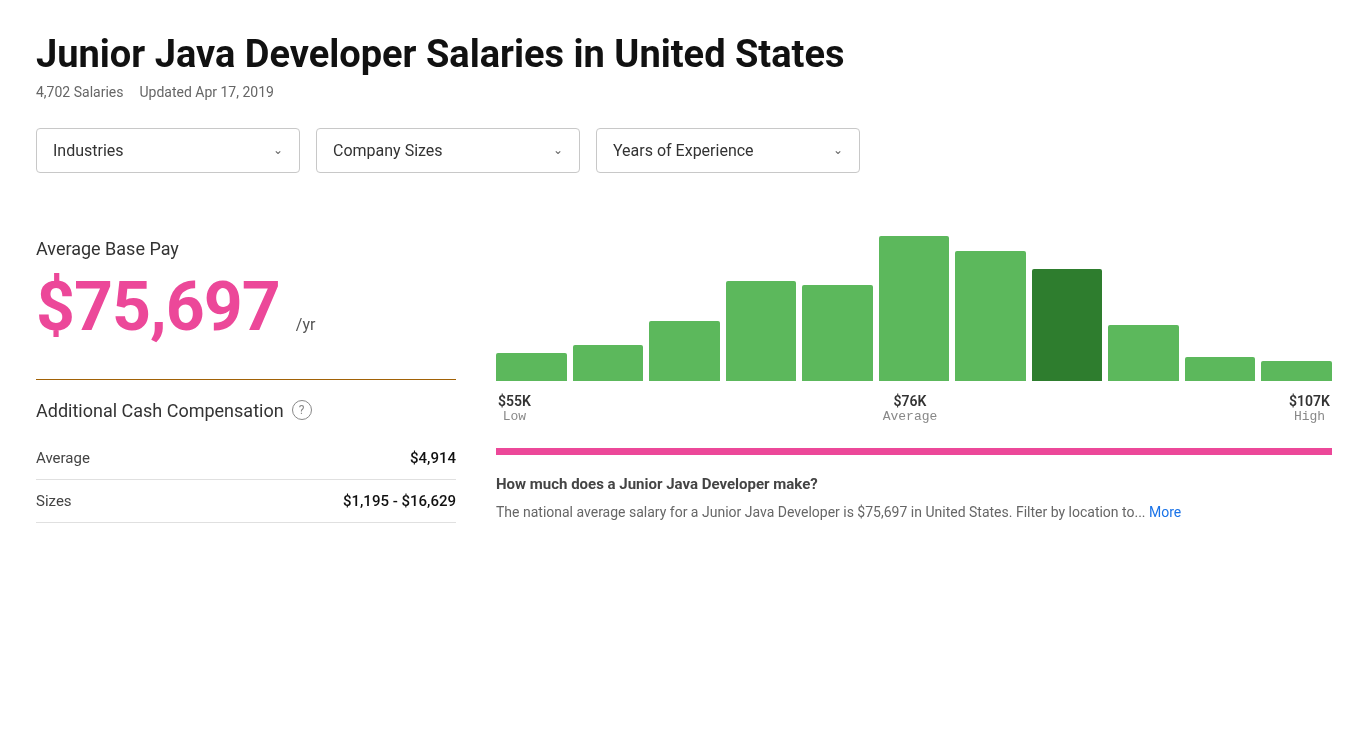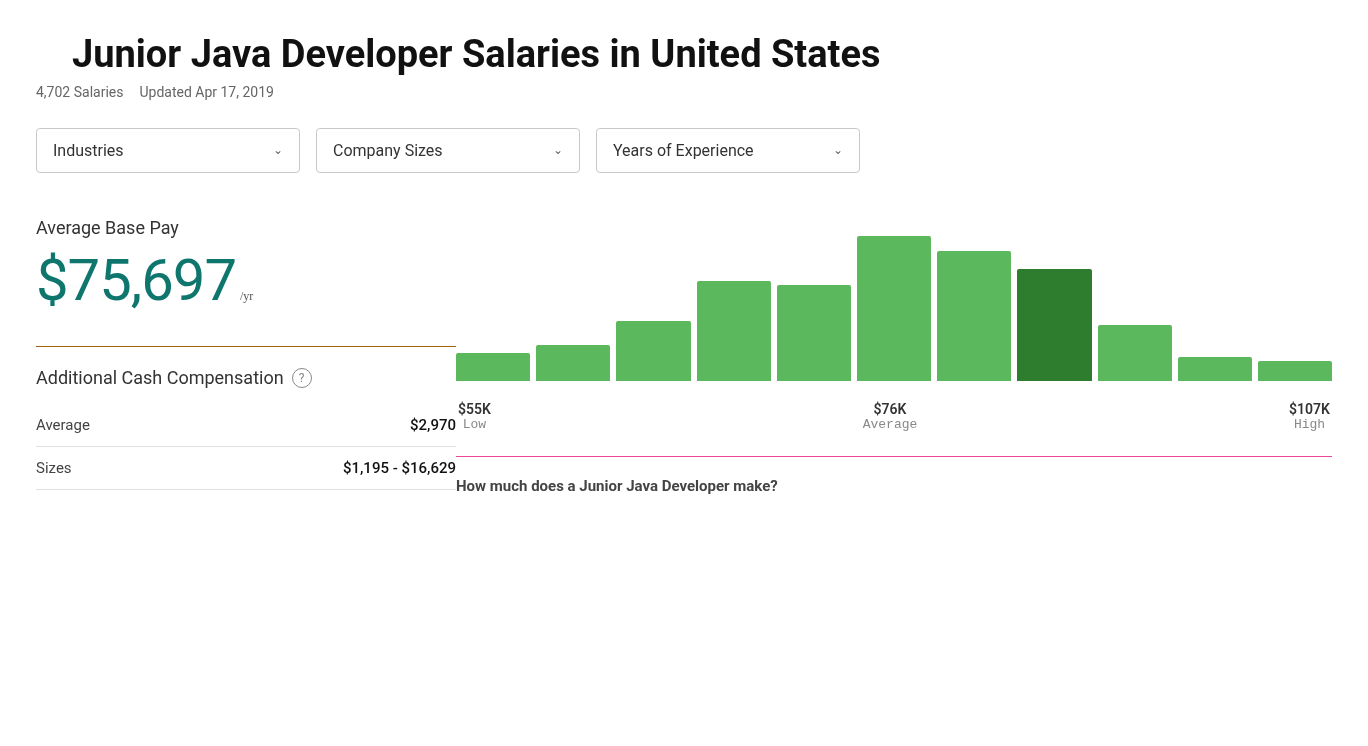--- a/index.html
+++ b/index.html
@@ -11,21 +11,20 @@
       width: 1368px;
       min-height: 746px;
     }
 
     .page-title {
       font-size: 38px;
       font-weight: 700;
       line-height: 1.2;
       margin-bottom: 6px;
       color: #111;
-      margin-left: 36px;
     }
 
     .subtitle {
       font-size: 14px;
       color: #666;
       margin-bottom: 28px;
       display: flex;
       gap: 16px;
     }
 
@@ -51,21 +50,22 @@
     }
 
     .filter-dropdown .chevron {
       font-size: 12px;
       color: #666;
       margin-left: 8px;
     }
 
     .main-content {
       display: flex;
-      align-items: center;
+      gap: 40px;
+      align-items: flex-end;
     }
 
     .left-panel {
       flex: 0 0 420px;
     }
 
     .right-panel {
       flex: 1;
     }
 
@@ -75,31 +75,30 @@
       margin-bottom: 8px;
     }
 
     .salary-display {
       display: flex;
       align-items: baseline;
       margin-bottom: 32px;
     }
 
     .salary-amount {
-      font-size: 58px;
-      font-weight: 400;
-      color: #0f766e;
+      font-size: 68px;
+      font-weight: 700;
+      color: #ec4899;
       letter-spacing: -1px;
     }
 
     .salary-period {
-      font-size: 12px;
+      font-size: 16px;
       color: #555;
-      margin-left: 4px;
-      font-family: Liberation Serif, serif;
+      margin-left: 16px;
     }
 
     .additional-comp {
       border-top: 1px solid #a16207;
       padding-top: 20px;
     }
 
     .additional-comp-title {
       display: flex;
       align-items: center;
@@ -157,21 +156,21 @@
       background: #5cb85c;
     }
 
     .bar.highlighted {
       background: #2e7d2e;
     }
 
     .chart-labels {
       display: flex;
       justify-content: space-between;
-      margin-top: 16px;
+      margin-top: 8px;
       padding: 0 2px;
     }
 
     .chart-label-group {
       text-align: center;
     }
 
     .chart-label-amount {
       font-size: 14px;
       font-weight: 600;
@@ -180,21 +179,21 @@
 
     .chart-label-text {
       font-size: 13px;
       color: #888;
       font-family: Liberation Mono, monospace;
     }
 
     
     .description-section {
       margin-top: 24px;
-      border-top: 1px solid #ec4899;
+      border-top: 7px solid #ec4899;
       padding-top: 20px;
     }
 
     .description-title {
       font-size: 15px;
       font-weight: 700;
       color: #444;
       margin-bottom: 8px;
     }
 
@@ -246,21 +245,21 @@
     </div>
 
     <div class="additional-comp">
       <div class="additional-comp-title">
         <span>Additional Cash Compensation</span>
         <span class="help-icon">?</span>
       </div>
       <div class="comp-rows">
       <div class="comp-row">
             <span>Average</span>
-            <span class="value">$2,970</span>
+            <span class="value">$4,914</span>
           </div>
           <div class="comp-row">
             <span>Sizes</span>
             <span class="value">$1,195 - $16,629</span>
           </div>
         </div>
     </div>
   </div>
 
   <div class="right-panel">
@@ -289,16 +288,20 @@
           </div>
           <div class="chart-label-group">
             <div class="chart-label-amount">$107K</div>
             <div class="chart-label-text">High</div>
           </div>
         </div>
     </div>
 
     <div class="description-section">
       <div class="description-title">How much does a Junior Java Developer make?</div>
+      <div class="description-text">
+        <span>The national average salary for a Junior Java Developer is $75,697 in United States. Filter by location to...</span>
+        <a class="more-link">More</a>
+      </div>
     </div>
   </div>
 
 </div>
 
 </body></html>

